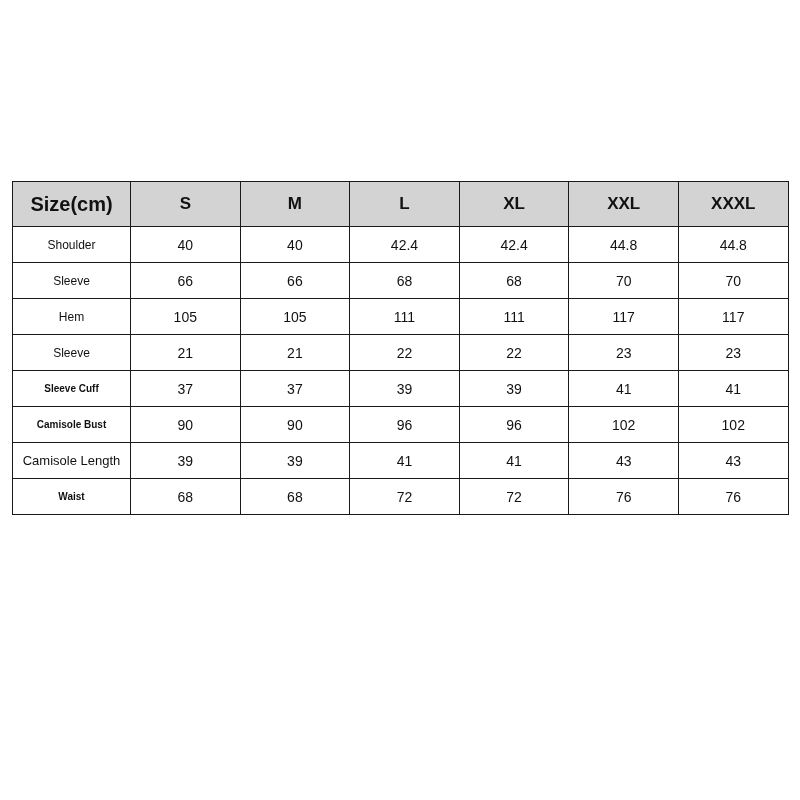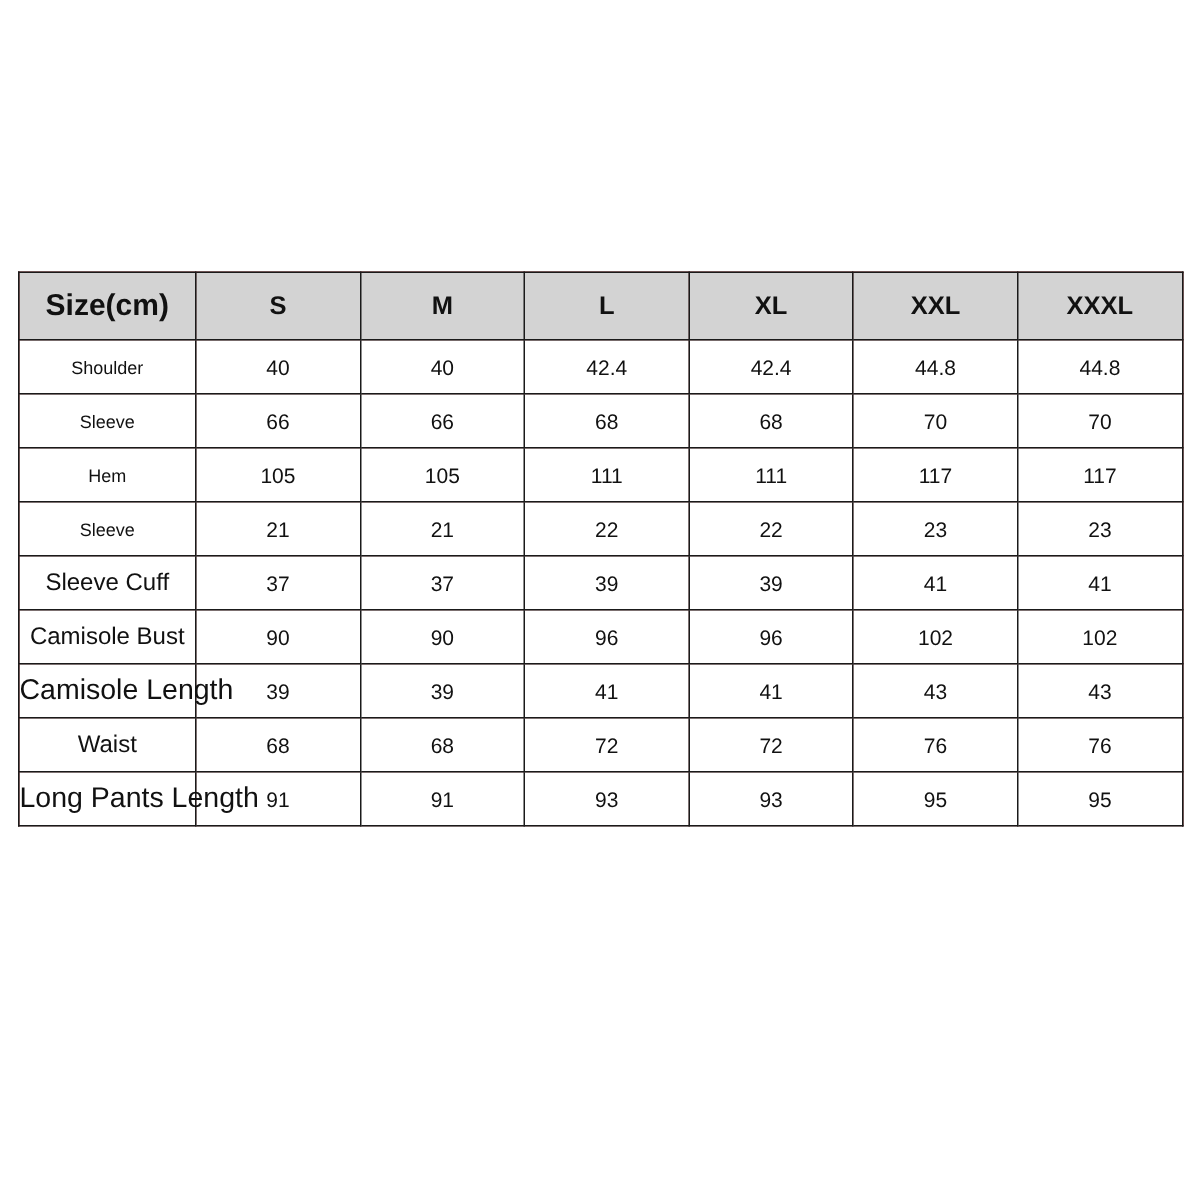--- a/index.html
+++ b/index.html
@@ -20,21 +20,22 @@
   #table-wrap {
     position: absolute;
     left: 12px;
     top: 181px;
     width: 776px;
   }
   table.size-chart {
     border-collapse: collapse;
     table-layout: fixed;
     width: 776px;
-    background: #7f1d1d;
+    background: #a3a3a3;
+    border-radius: 32px;
   }
   table.size-chart td, table.size-chart th {
     border: 1px solid #1a1a1a;
     text-align: center;
     vertical-align: middle;
     color: #111111;
     padding: 0;
   }
   
   col.c0 { width: 118px; }
@@ -58,24 +59,25 @@
   
   tr.data-row td {
     height: 35px;
   }
   td.row-label {
     font-size: 12px;
     background: #ffffff;
     white-space: nowrap;
   }
   td.row-label.small {
-    font-size: 16px;
+    font-size: 10px;
+    font-weight: bold;
   }
   td.row-label.xsmall {
-    font-size: 19px;
+    font-size: 13px;
   }
   td.value-cell {
     font-size: 14px;
     background: #ffffff;
   }
 </style>
 </head>
 <body>
 
 <div id="page">
@@ -167,25 +169,16 @@
         </tr>
         <tr class="data-row">
           <td class="row-label small">Waist</td>
           <td class="value-cell">68</td>
           <td class="value-cell">68</td>
           <td class="value-cell">72</td>
           <td class="value-cell">72</td>
           <td class="value-cell">76</td>
           <td class="value-cell">76</td>
         </tr>
-        <tr class="data-row">
-          <td class="row-label xsmall">Long Pants Length</td>
-          <td class="value-cell">91</td>
-          <td class="value-cell">91</td>
-          <td class="value-cell">93</td>
-          <td class="value-cell">93</td>
-          <td class="value-cell">95</td>
-          <td class="value-cell">95</td>
-        </tr>
       </tbody>
     </table>
   </div>
 </div>
 
 </body></html>

